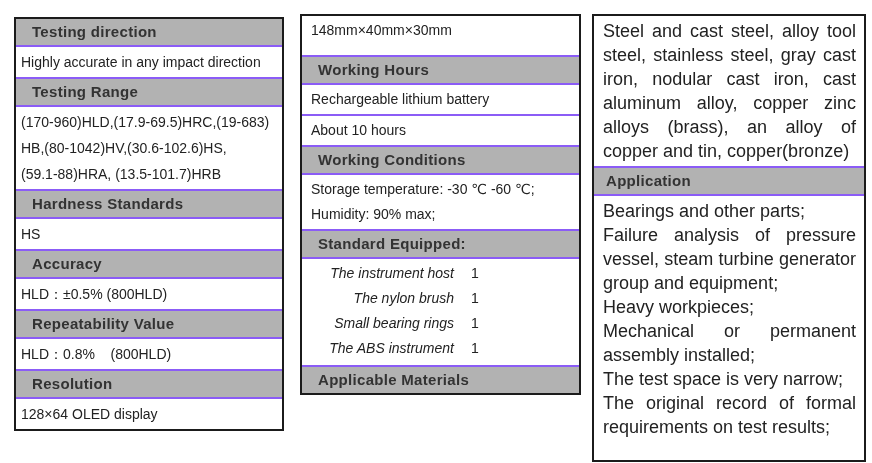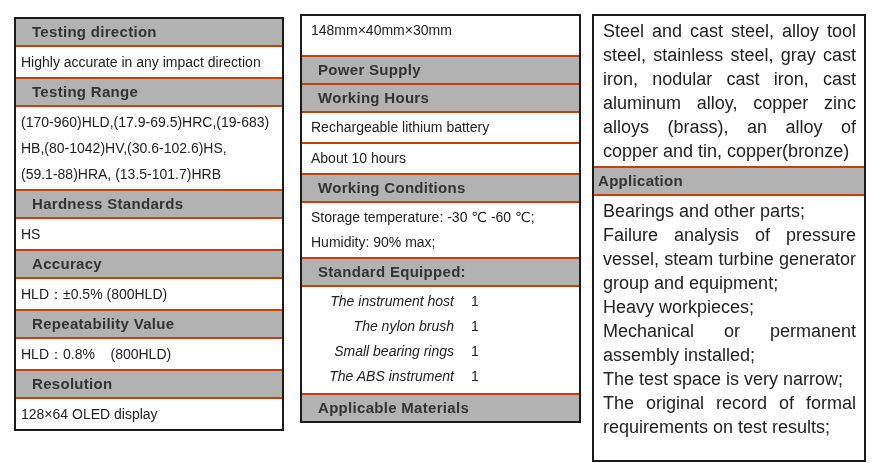--- a/index.html
+++ b/index.html
@@ -19,33 +19,33 @@
   .spec-table {
     position: absolute;
     box-sizing: border-box;
     border: 2px solid #1b1b1b;
     background: #ffffff;
   }
   .t-left   { left: 14px;  top: 17px; width: 270px; }
   .t-middle { left: 300px; top: 14px; width: 281px; }
   .t-right  { left: 592px; top: 14px; width: 274px; }
 
-  .row { border-bottom: 2px solid #c2410c; box-sizing: border-box; }
+  .row { border-bottom: 2px solid #8b5cf6; box-sizing: border-box; }
   .row:last-child { border-bottom: none; }
 
   .row.header {
     background: #b2b2b2;
     font-weight: bold;
     font-size: 15px;
     color: #333333;
     line-height: 22px;
     padding: 2px 6px 2px 16px;
     letter-spacing: 0.3px;
   }
-  .t-right .row.header { padding-left: 4px; }
+  .t-right .row.header { padding-left: 12px; }
 
   .cell { padding: 2px 6px 2px 5px; }
   .line {
     font-size: 14px;
     line-height: 26px;
     white-space: pre-wrap;
     color: #222222;
   }
 
   .t-middle .cell { padding-left: 9px; }
@@ -116,21 +116,20 @@
           <div class="line">128×64 OLED display</div>
         </div>
       </div>
     </div>
   <div class="spec-table t-middle">
       <div class="row">
         <div class="cell">
           <div class="line">148mm×40mm×30mm</div>
         </div>
       </div>
-      <div class="row header">Power Supply</div>
       <div class="row header">Working Hours</div>
       <div class="row">
         <div class="cell">
           <div class="line">Rechargeable lithium battery</div>
         </div>
       </div>
       <div class="row">
         <div class="cell">
           <div class="line">About 10 hours</div>
         </div>

